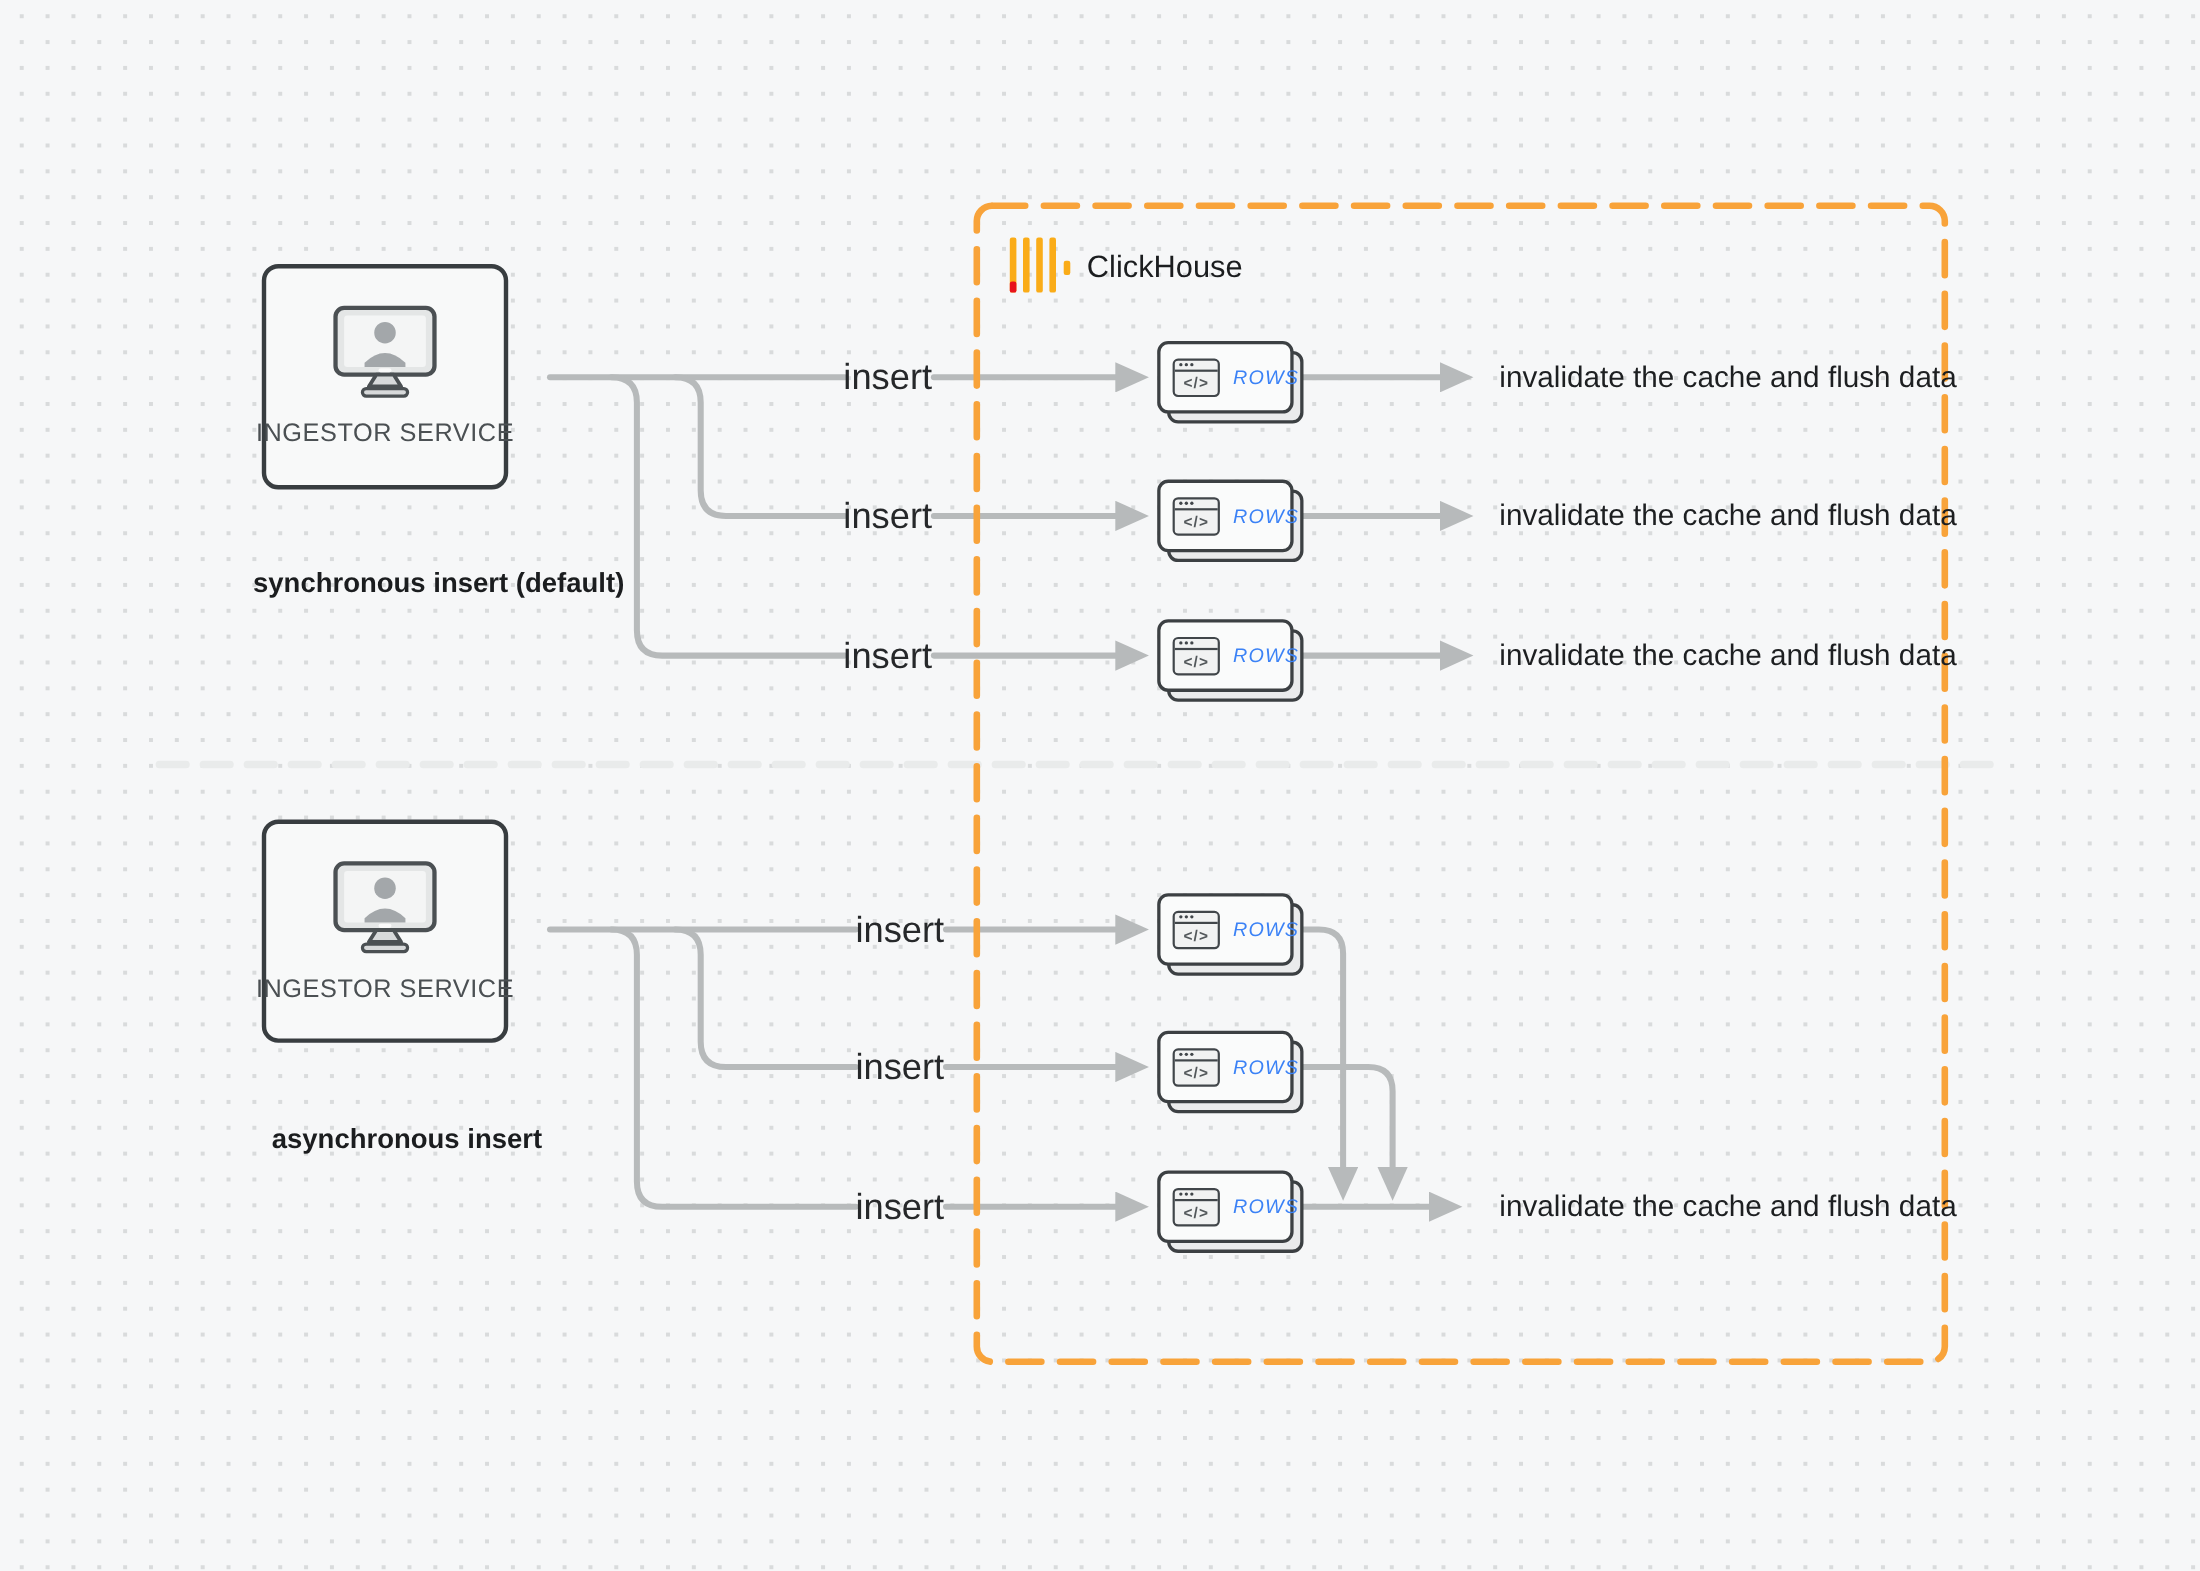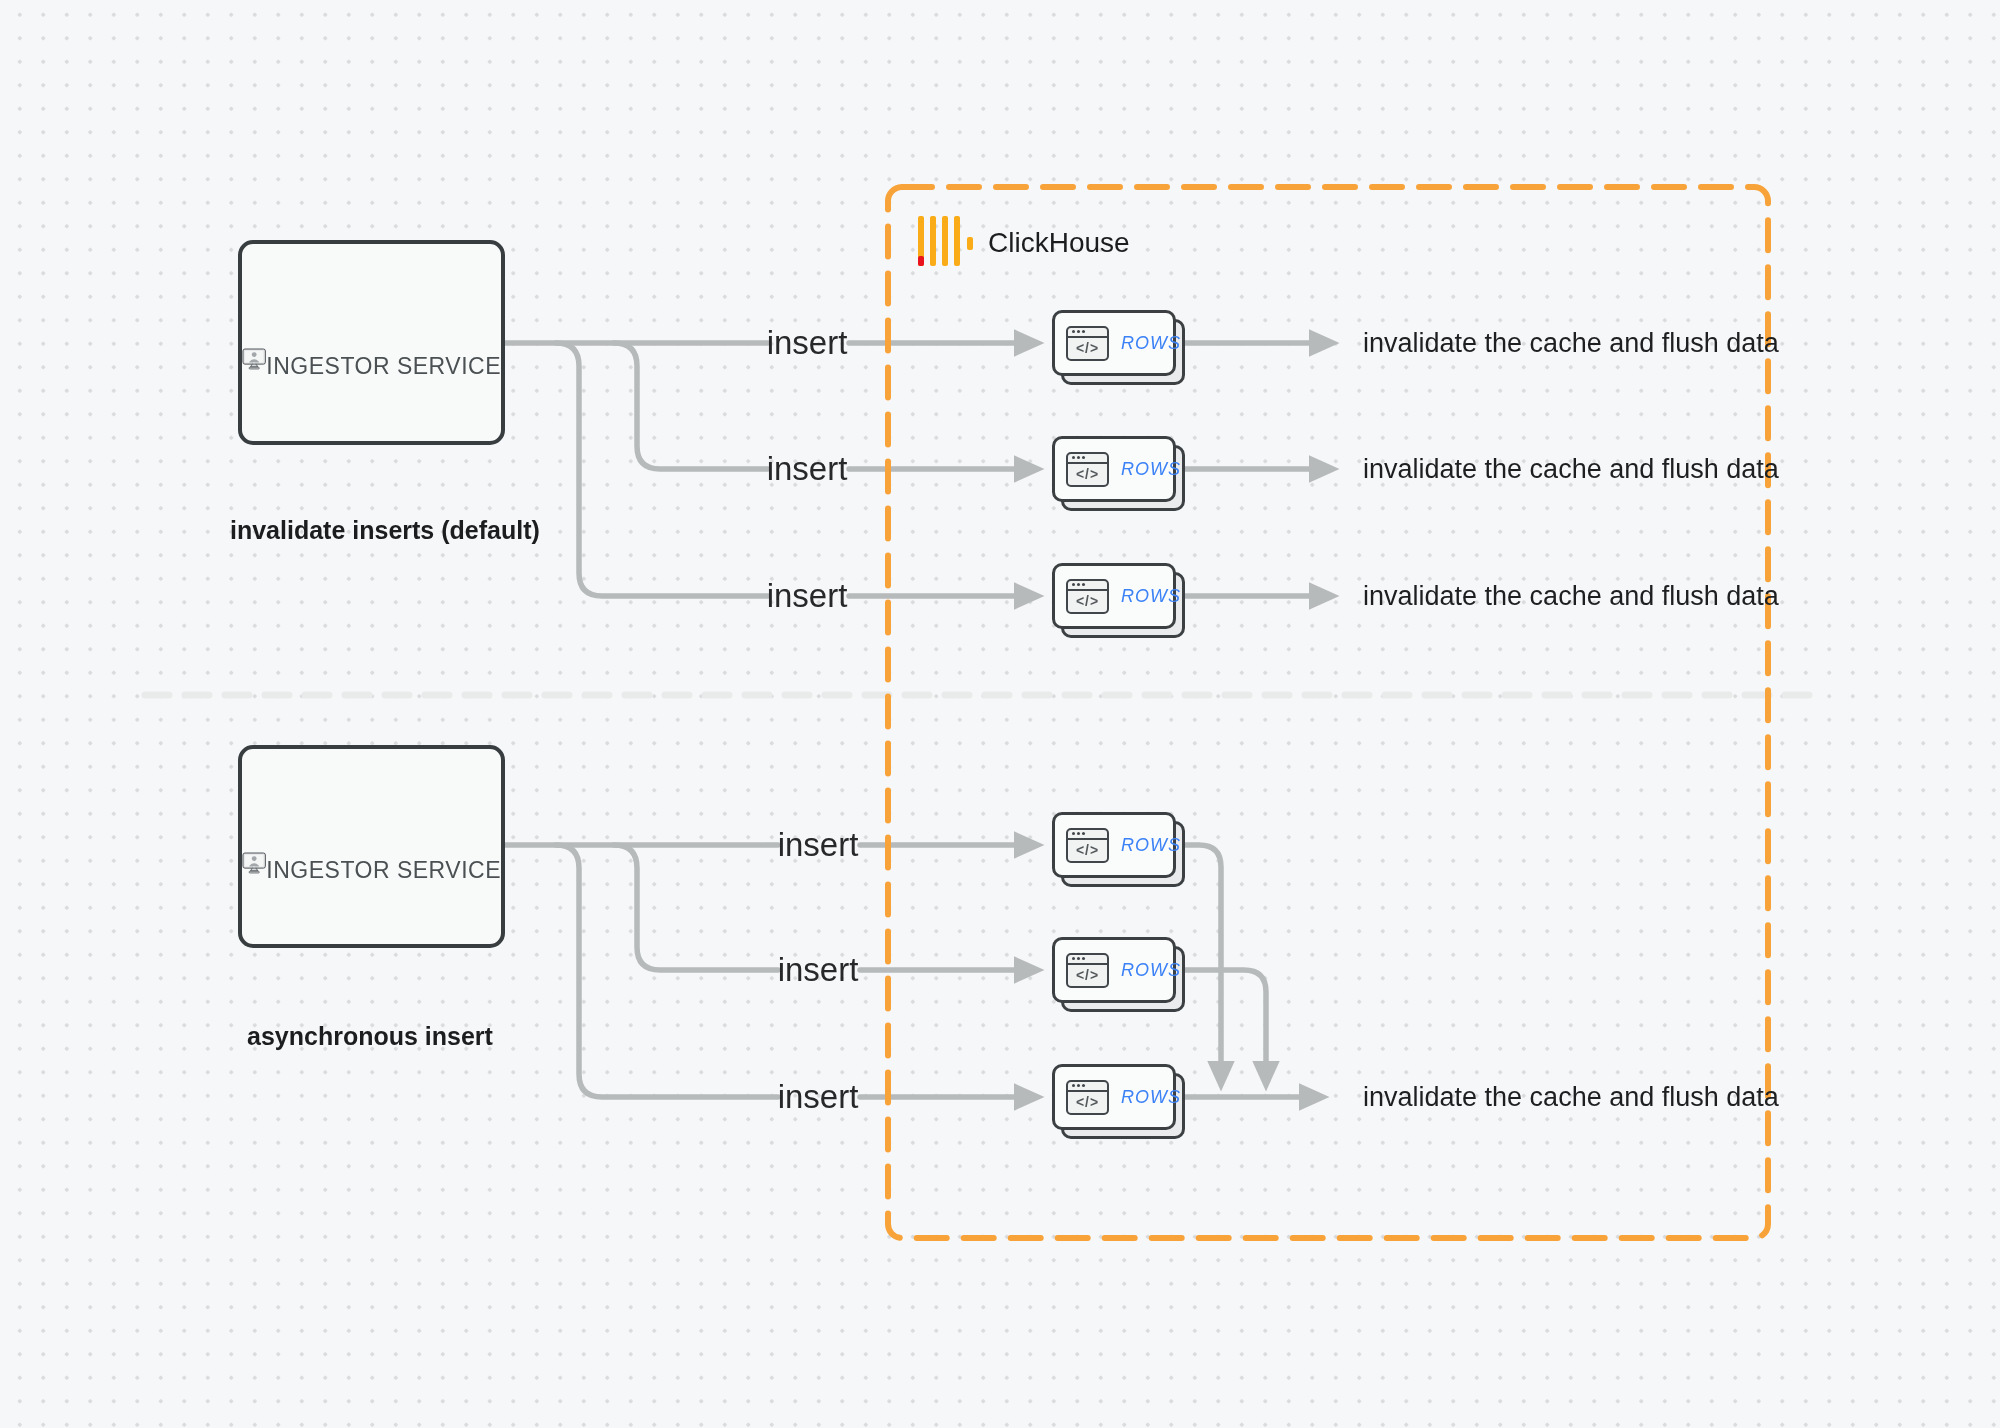--- a/index.html
+++ b/index.html
@@ -14,26 +14,26 @@
     background-color:#f6f7f8;
     background-image:radial-gradient(circle,#d9dbdc 2px,rgba(0,0,0,0) 2px);
     background-size:23.5px 23.5px;
     background-position:8px 3px;
   }
   .layer{position:absolute;left:0;top:0;width:2000px;height:1428px;}
   svg.wires{display:block;}
 
   
   .node{
-    position:absolute;width:267px;
+    position:absolute;width:224px;
     background:#f8f9f9;
     border:4px solid #383d40;
     border-radius:15px;
     box-sizing:border-box;
-    display:flex;flex-direction:row;align-items:center;
+    display:flex;flex-direction:column;align-items:center;
     padding-top:32px;
   }
   .node-label{
     margin-top:16px;
     font-size:23px;color:#4b5053;letter-spacing:.5px;
     white-space:nowrap;
   }
   .caption{
     position:absolute;
     font-size:25px;font-weight:700;color:#1b1d1f;
@@ -155,21 +155,21 @@
       <rect x="4" y="4" width="92" height="62" rx="8" fill="#e4e6e6" stroke="#4b5053" stroke-width="4"></rect>
       <rect x="12" y="11" width="76" height="48" rx="3" fill="#f4f5f5"></rect>
       <circle cx="50" cy="27" r="10" fill="#a3a7aa"></circle>
       <path d="M31 55 q19 -18 38 0 v4 h-38 z" fill="#a3a7aa"></path>
       <rect x="44" y="60" width="12" height="4" rx="2" fill="#fafafa"></rect>
       <path d="M42 66 h16 l7 11 h-30 z" fill="#d7d9da" stroke="#4b5053" stroke-width="3.5" stroke-linejoin="round"></path>
       <rect x="29" y="79" width="42" height="7" rx="3.5" fill="#d7d9da" stroke="#4b5053" stroke-width="3"></rect>
     </svg>
     <div class="node-label">INGESTOR SERVICE</div>
   </div>
-  <div class="caption" style="left:230px;top:516px;">invalidate inserts (default)</div>
+  <div class="caption" style="left:230px;top:516px;">synchronous insert (default)</div>
 
   <div class="node" style="left:238px;top:745px;height:203px;">
     <svg width="100" height="88" viewBox="0 0 100 90">
       <rect x="4" y="4" width="92" height="62" rx="8" fill="#e4e6e6" stroke="#4b5053" stroke-width="4"></rect>
       <rect x="12" y="11" width="76" height="48" rx="3" fill="#f4f5f5"></rect>
       <circle cx="50" cy="27" r="10" fill="#a3a7aa"></circle>
       <path d="M31 55 q19 -18 38 0 v4 h-38 z" fill="#a3a7aa"></path>
       <rect x="44" y="60" width="12" height="4" rx="2" fill="#fafafa"></rect>
       <path d="M42 66 h16 l7 11 h-30 z" fill="#d7d9da" stroke="#4b5053" stroke-width="3.5" stroke-linejoin="round"></path>
       <rect x="29" y="79" width="42" height="7" rx="3.5" fill="#d7d9da" stroke="#4b5053" stroke-width="3"></rect>

